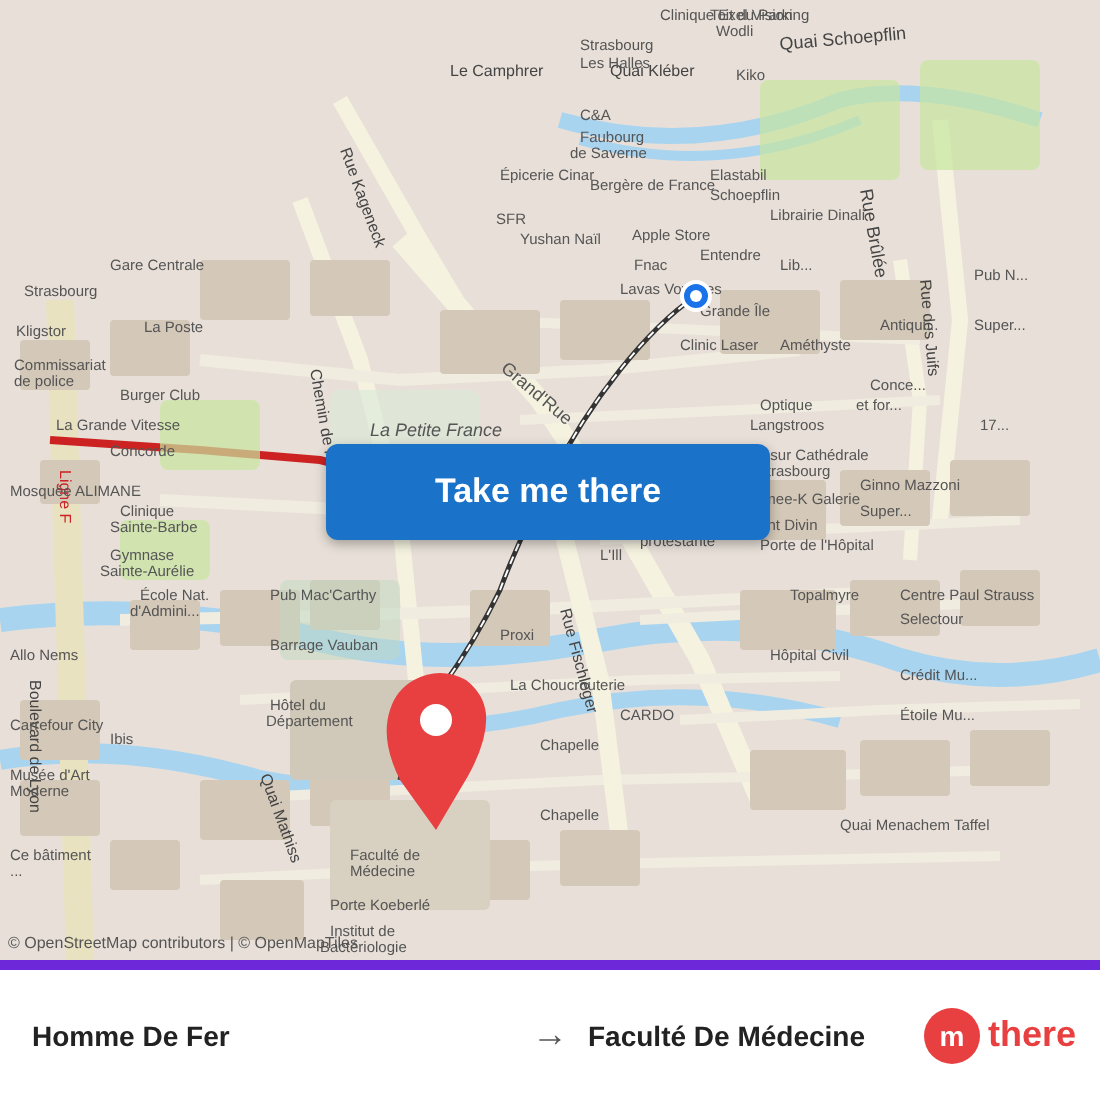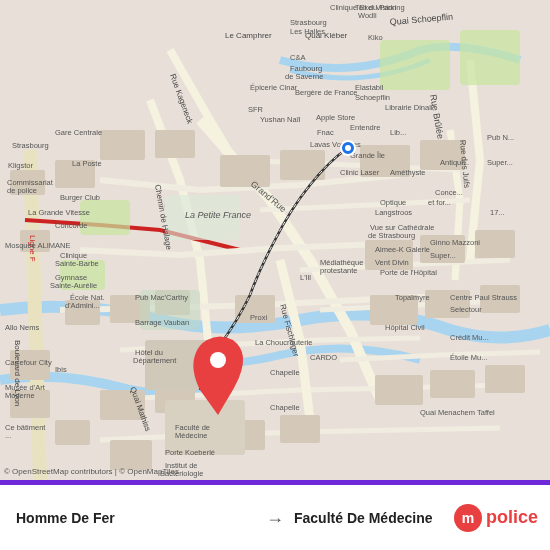--- a/index.html
+++ b/index.html
@@ -308,23 +308,24 @@
 
     <circle cx="348" cy="148" r="7" fill="#1a73e8" stroke="white" stroke-width="2"></circle>
     <circle cx="348" cy="148" r="3" fill="white"></circle>
 
     <path d="M 200 390 Q 190 370 195 355 Q 198 345 207 340 Q 220 333 233 340 Q 242 347 243 357 Q 244 370 234 388 L 218 415 Z" fill="#e84040"></path>
     <circle cx="218" cy="360" r="8" fill="white"></circle>
 
     <text x="4" y="474" font-size="8" fill="#555" font-family="Arial">© OpenStreetMap contributors | © OpenMapTiles</text>
   </svg>
 
+  <button id="take-me-there-btn">Take me there</button>
 </div>
 
 <div id="bottom-bar">
   <span id="origin-label">Homme De Fer</span>
   <span id="arrow-icon">→</span>
   <span id="destination-label">Faculté De Médecine</span>
   <div id="moovit-logo">
     <div id="moovit-dot">m</div>
-    <span id="moovit-text">police</span>
+    <span id="moovit-text">there</span>
   </div>
 </div>
 
 </body></html>

